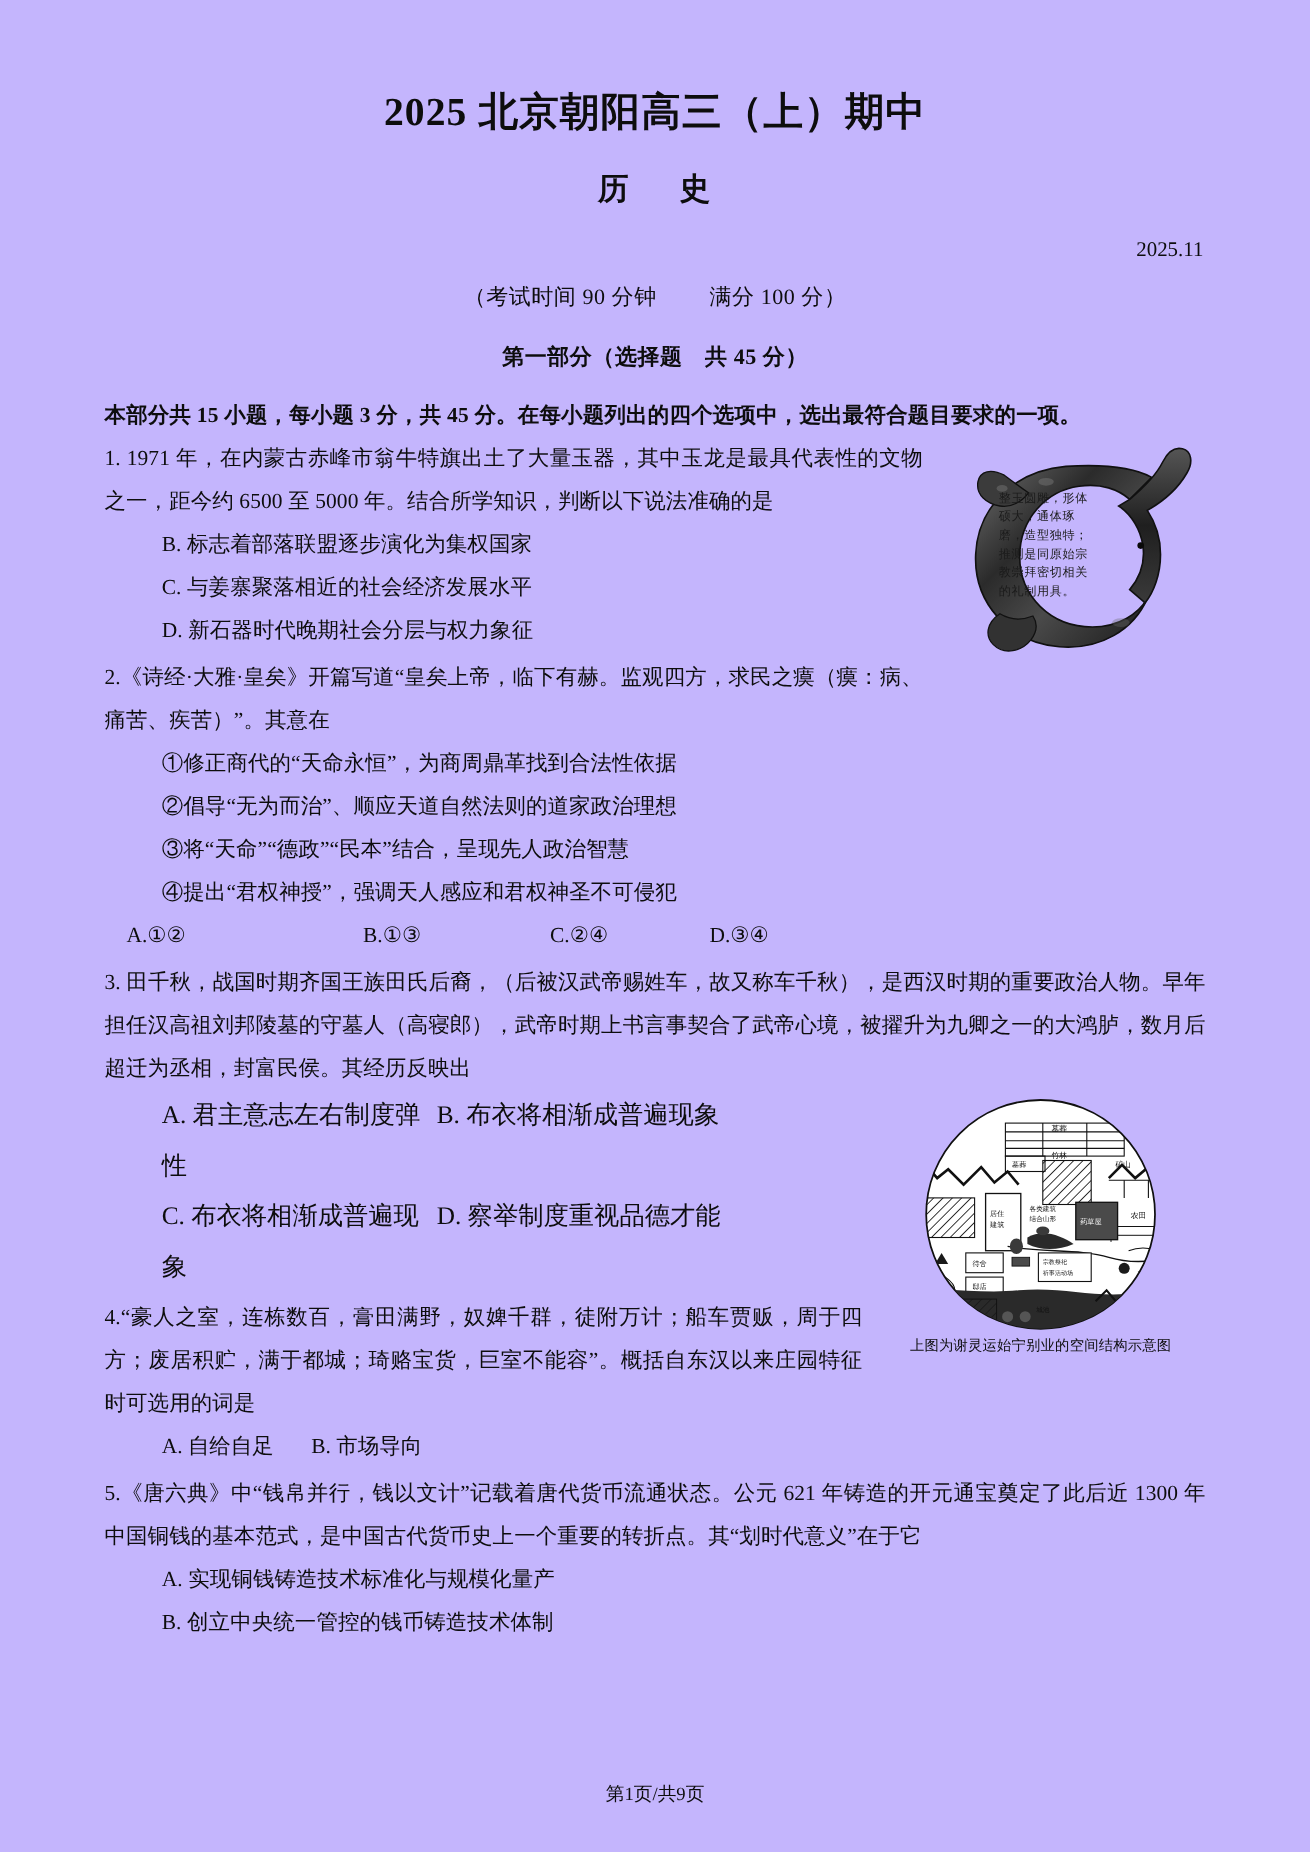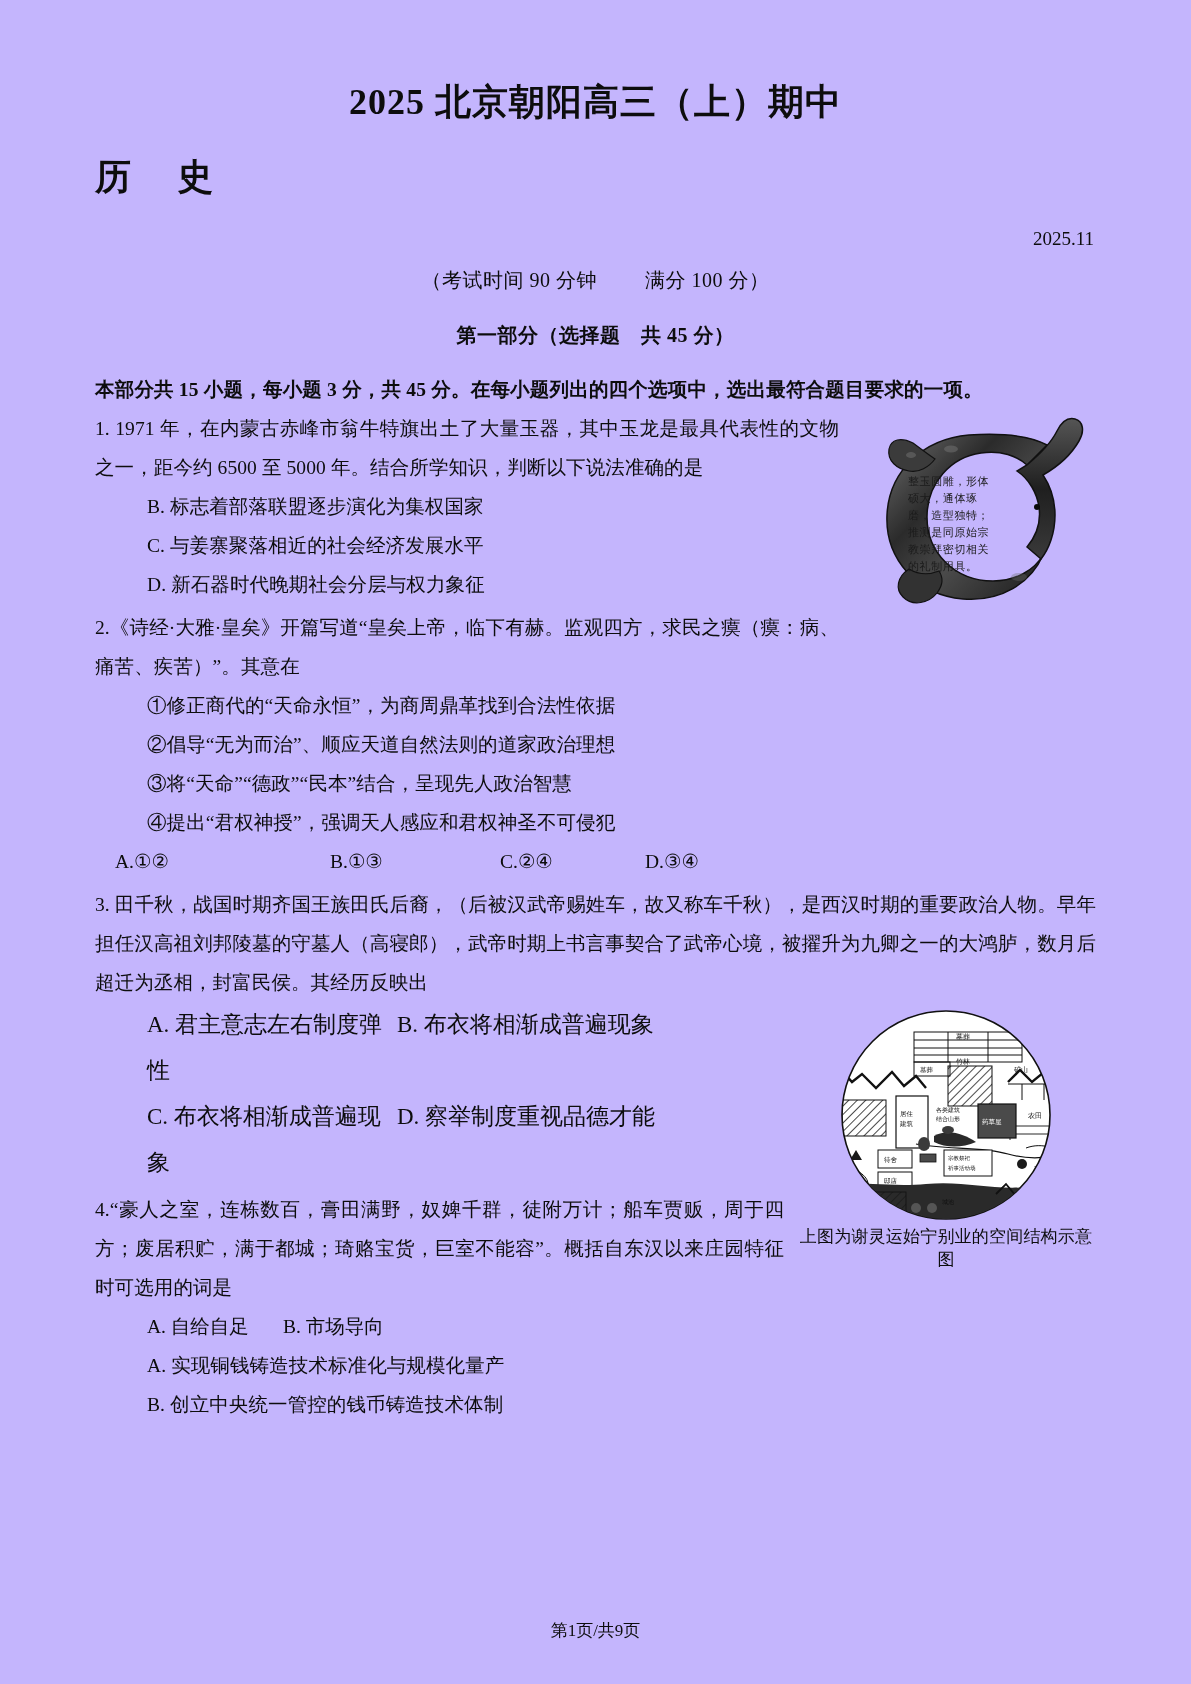--- a/index.html
+++ b/index.html
@@ -23,22 +23,22 @@
   }
   .title-main {
     text-align: center;
     font-size: 36px;
     font-weight: bold;
     letter-spacing: 1px;
     margin-top: 78px;
     line-height: 1.35;
   }
   .title-sub {
-    text-align: left;
-    font-size: 36px;
+    text-align: center;
+    font-size: 28px;
     font-weight: bold;
     margin-top: 26px;
     letter-spacing: 2px;
   }
   .title-sub .gap { display: inline-block; width: 44px; }
   .date-line {
     text-align: right;
     font-size: 19px;
     margin-top: 26px;
     padding-right: 2px;
@@ -112,30 +112,30 @@
     shape-outside: margin-box;
   }
   .wrap-right-2 {
     float: right;
     width: 300px;
     height: 240px;
     margin: 6px 0 2px 12px;
     position: relative;
   }
   .figure-caption {
-    font-size: 17px;
+    font-size: 13px;
     text-align: center;
     margin-top: 2px;
     letter-spacing: 0.2px;
   }
   .jade-wrap { position: relative; width: 245px; height: 205px; }
   .jade-caption {
     position: absolute;
     left: 57px;
-    top: 64px;
+    top: 47px;
     width: 84px;
     font-size: 11px;
     line-height: 1.55;
     color: #1b1b1b;
     font-family: "Liberation Serif", serif;
     letter-spacing: 0.6px;
     z-index: 3;
   }
   .manor-wrap { position: relative; width: 300px; height: 215px; }
   .footer {
@@ -338,17 +338,18 @@
     <span>C. 布衣将相渐成普遍现象</span>
     <span>D. 察举制度重视品德才能</span>
   </div>
 
   <div class="q q-stem">4.“豪人之室，连栋数百，膏田满野，奴婢千群，徒附万计；船车贾贩，周于四方；废居积贮，满于都城；琦赂宝货，巨室不能容”。概括自东汉以来庄园特征时可选用的词是</div>
   <div class="opt-2col-narrow">
     <span>A. 自给自足</span>
     <span>B. 市场导向</span>
   </div>
 
+  <div class="q q-stem">5.《唐六典》中“钱帛并行，钱以文计”记载着唐代货币流通状态。公元 621 年铸造的开元通宝奠定了此后近 1300 年中国铜钱的基本范式，是中国古代货币史上一个重要的转折点。其“划时代意义”在于它</div>
   <div class="opt">A. 实现铜钱铸造技术标准化与规模化量产</div>
   <div class="opt">B. 创立中央统一管控的钱币铸造技术体制</div>
 
   <div class="footer">第1页/共9页</div>
 </div>
 
 </body></html>

